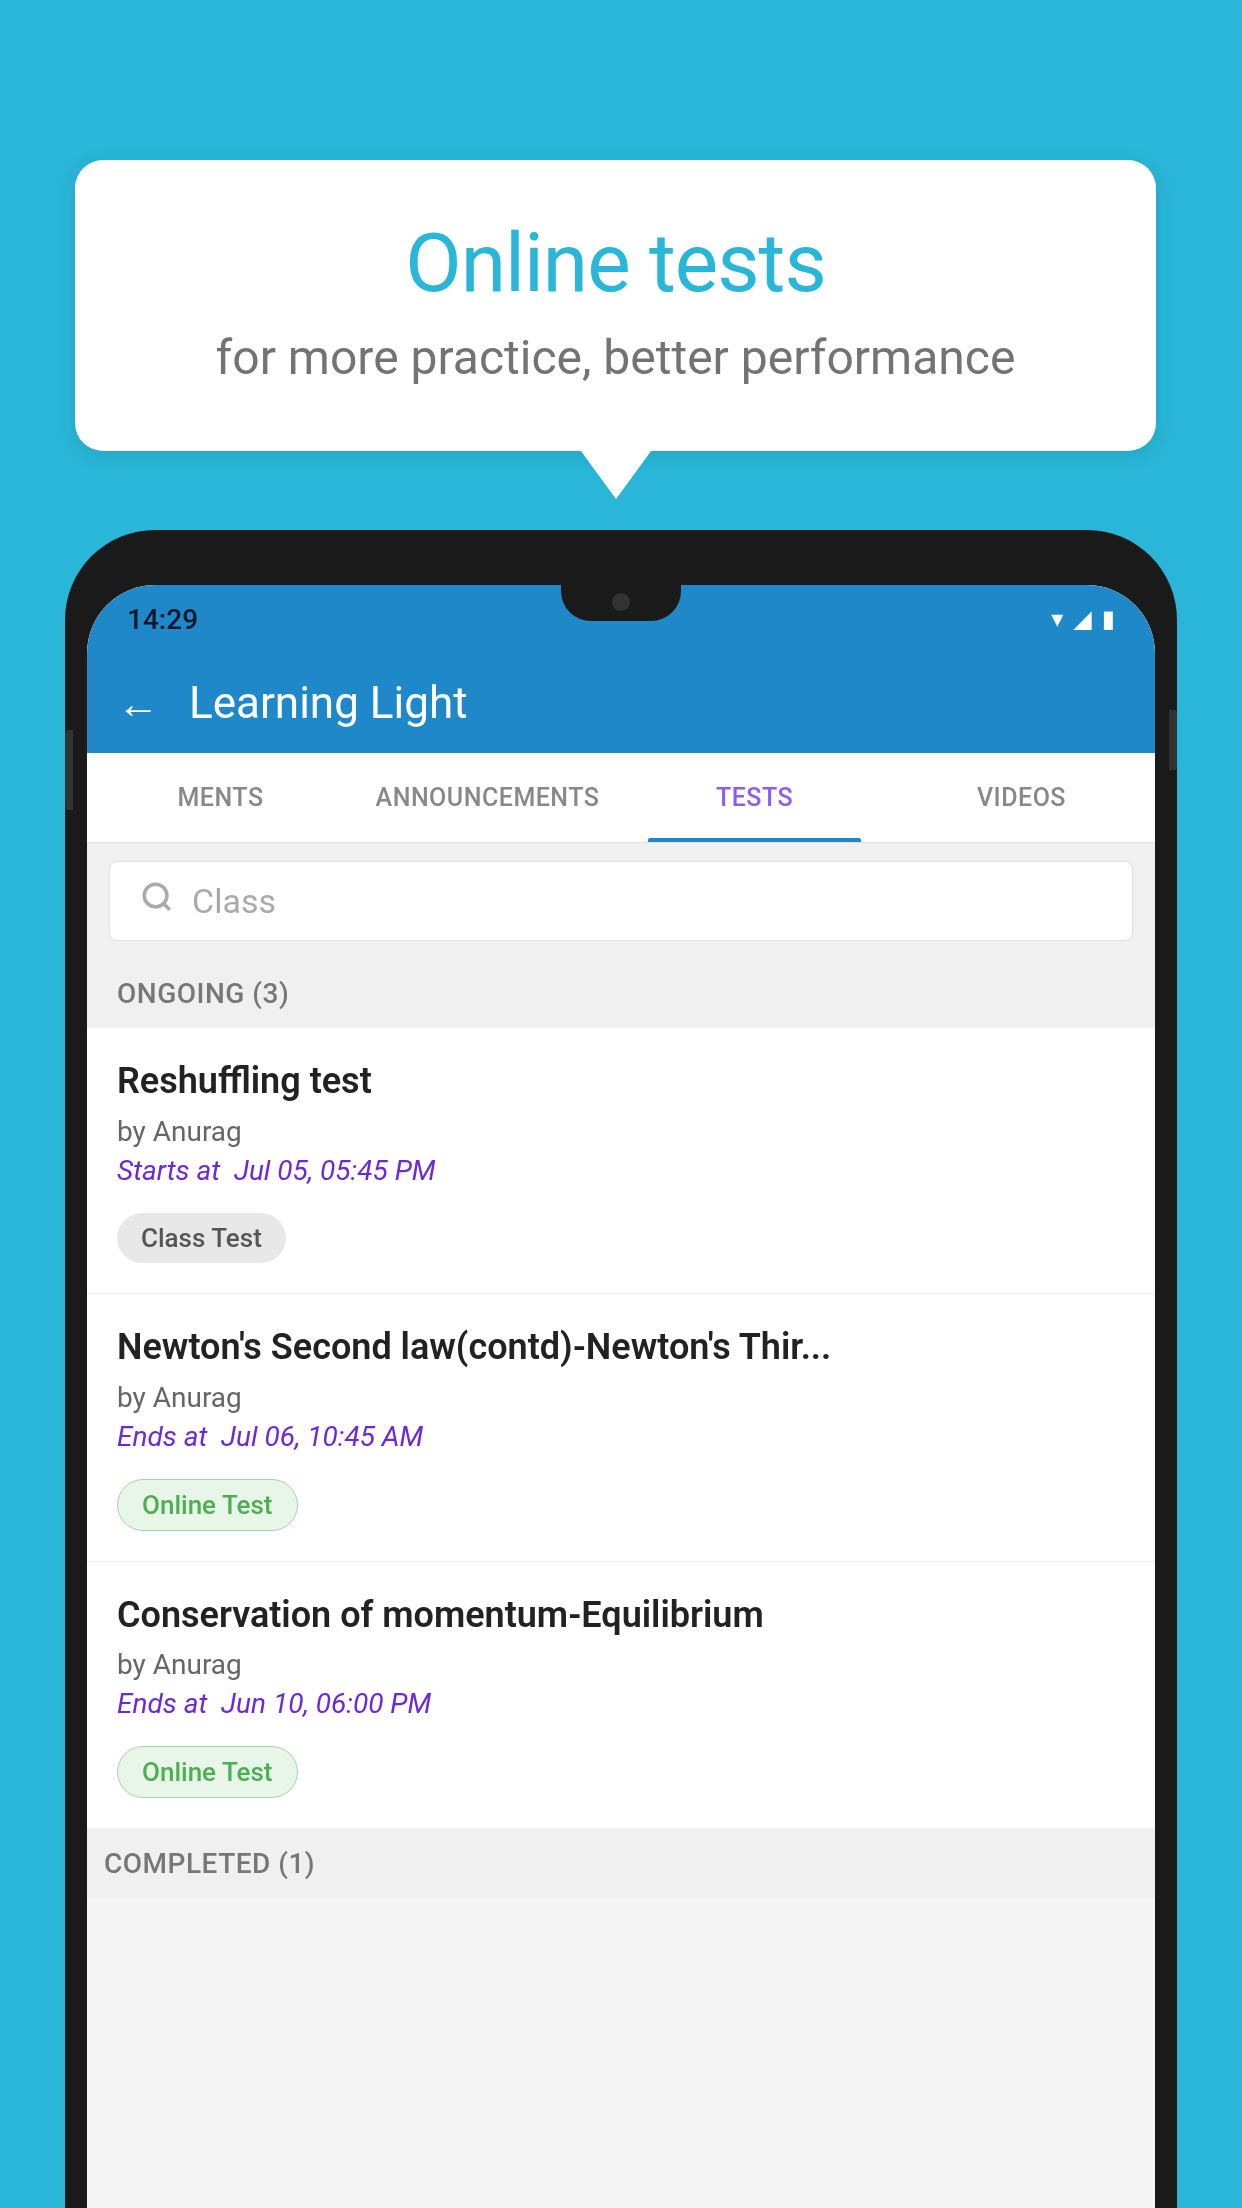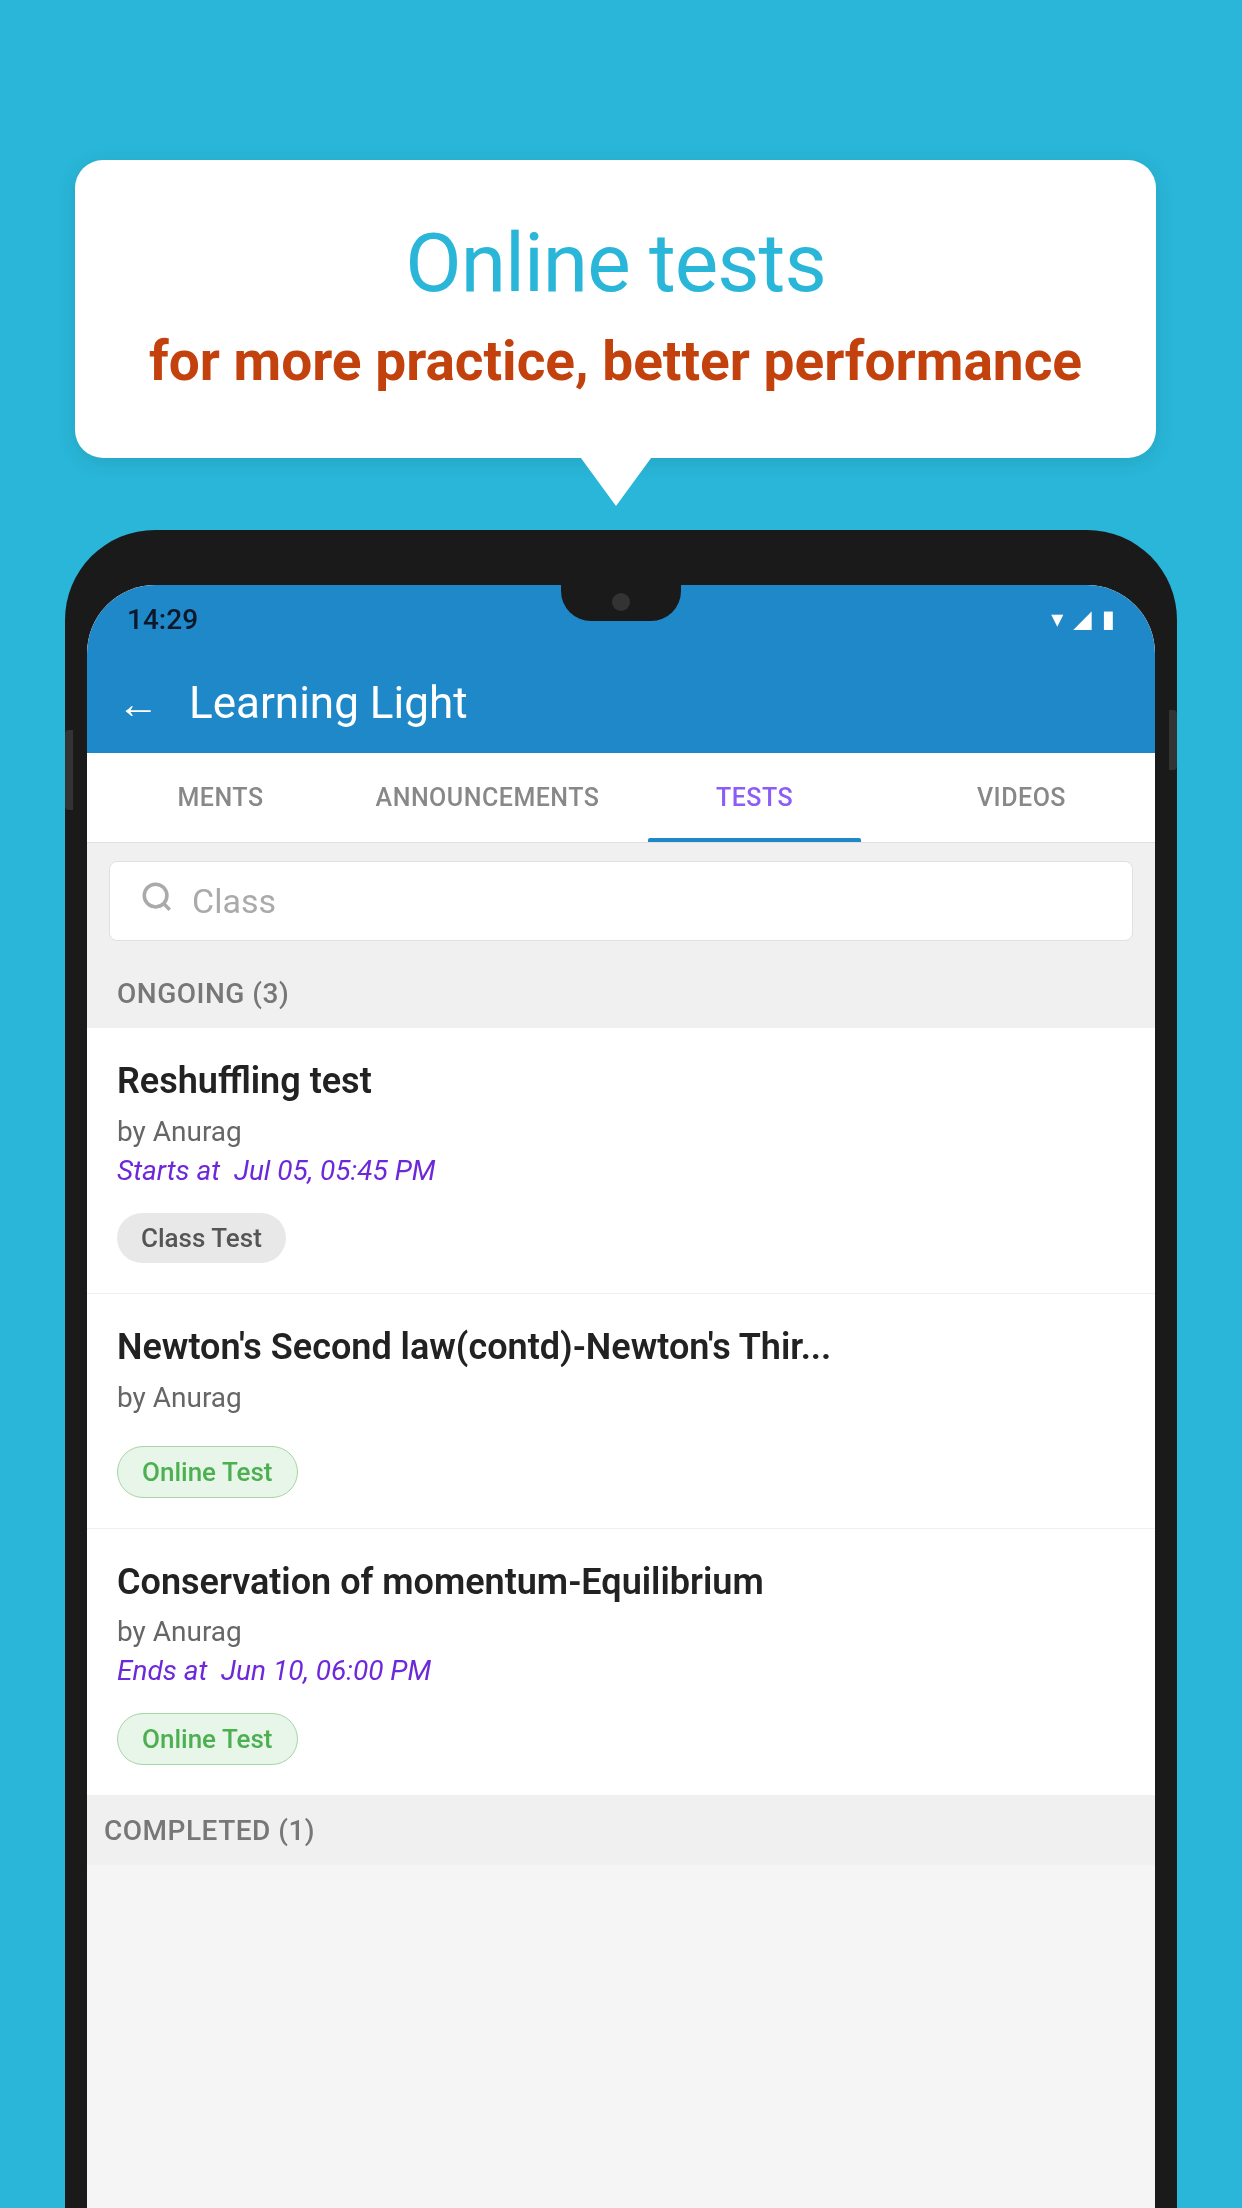--- a/index.html
+++ b/index.html
@@ -41,23 +41,23 @@
 
     .bubble-title {
       font-size: 82px;
       color: #29b6d8;
       font-weight: 400;
       letter-spacing: -1px;
       margin-bottom: 18px;
     }
 
     .bubble-subtitle {
-      font-size: 55px;
-      color: #c2410c;
-      font-weight: 700;
+      font-size: 48px;
+      color: #737373;
+      font-weight: 400;
     }
 
     
     .phone-frame {
       position: absolute;
       top: 530px;
       left: 65px;
       right: 65px;
       bottom: 0px;
       background: #1a1a1a;
@@ -391,20 +391,23 @@
             <span>Starts at</span>&nbsp;&nbsp;<span>Jul 05, 05:45 PM</span>
           </div>
         </div>
         <div class="test-badge badge-class">Class Test</div>
       </div>
 
       <div class="test-item">
         <div class="test-info">
           <div class="test-name">Newton's Second law(contd)-Newton's Thir...</div>
           <div class="test-author">by Anurag</div>
+          <div class="test-time">
+            <span>Ends at</span>&nbsp;&nbsp;<span>Jul 06, 10:45 AM</span>
+          </div>
         </div>
         <div class="test-badge badge-online">Online Test</div>
       </div>
 
       <div class="test-item">
         <div class="test-info">
           <div class="test-name">Conservation of momentum-Equilibrium</div>
           <div class="test-author">by Anurag</div>
           <div class="test-time">
             <span>Ends at</span>&nbsp;&nbsp;<span>Jun 10, 06:00 PM</span>

